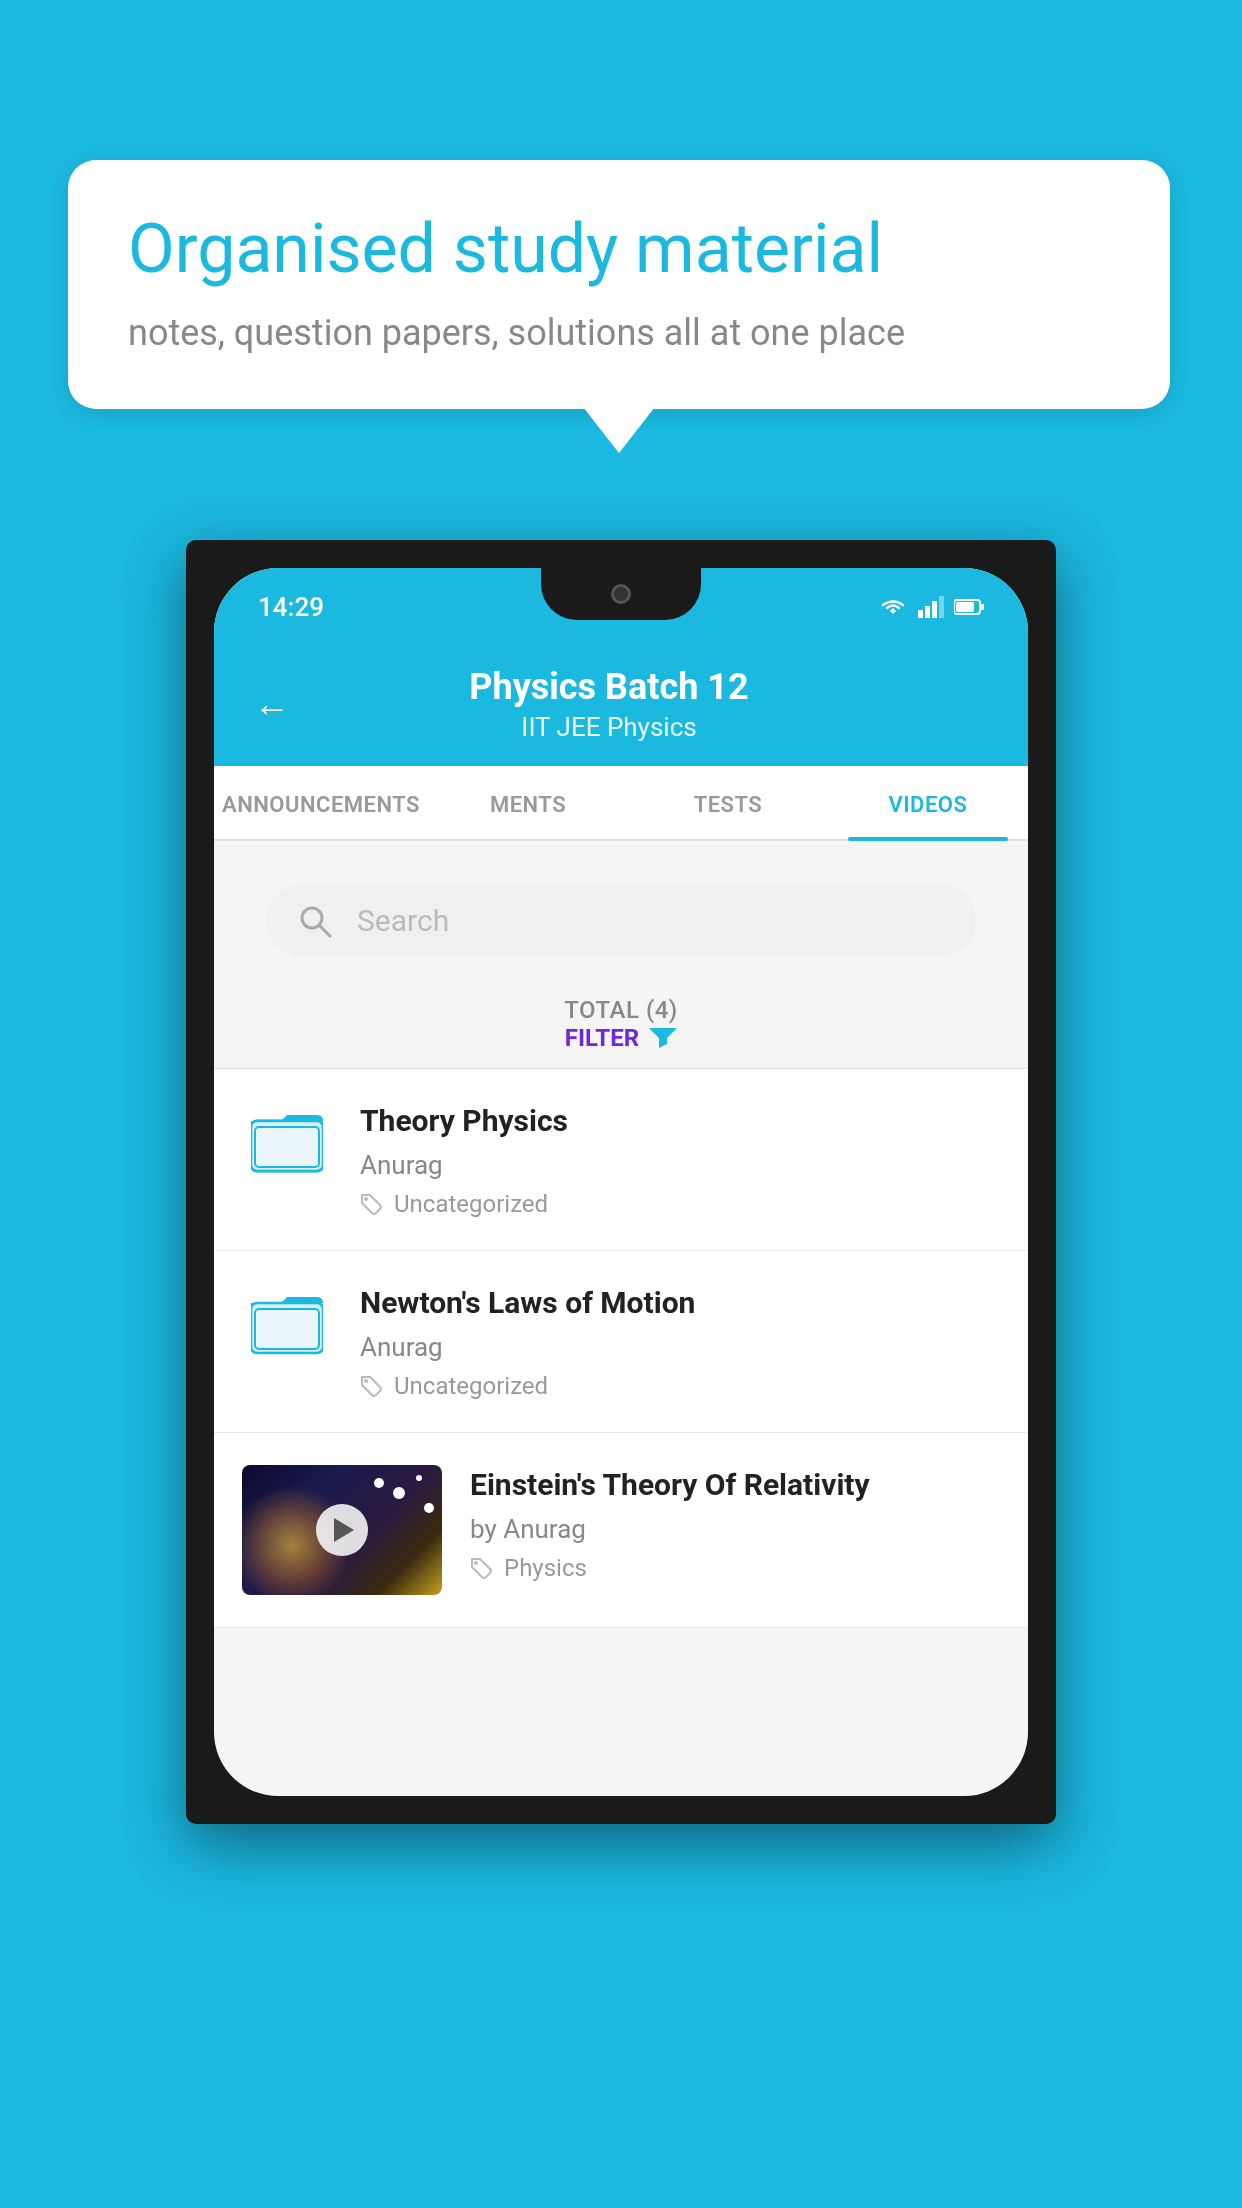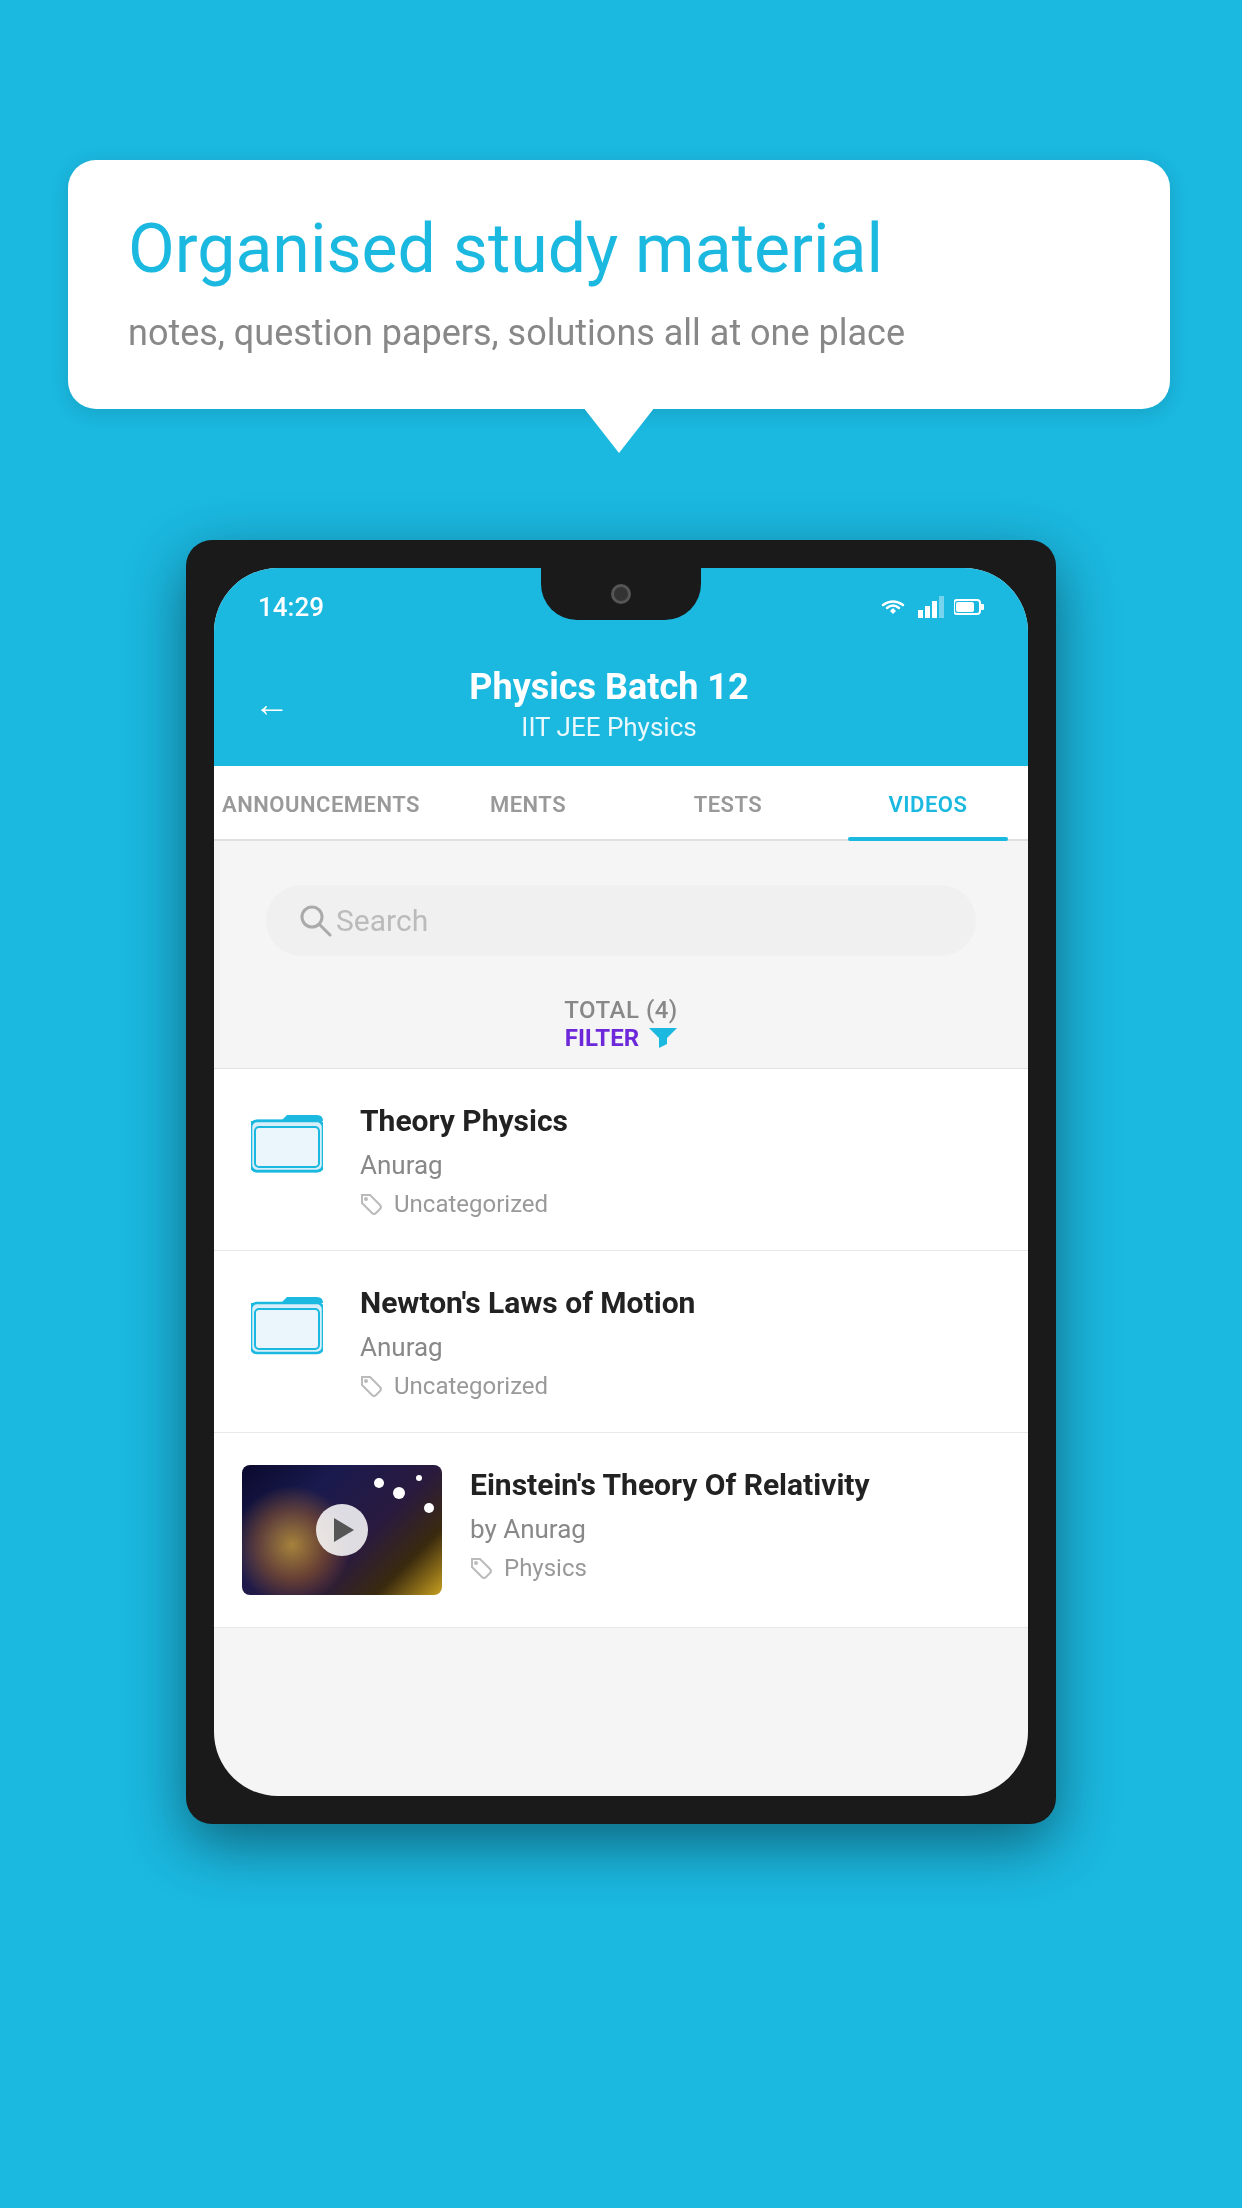--- a/index.html
+++ b/index.html
@@ -50,21 +50,21 @@
 
     
     .phone-frame {
       position: absolute;
       top: 540px;
       left: 50%;
       transform: translateX(-50%);
       width: 870px;
       height: 1284px;
       background: #1a1a1a;
-      border-radius: 26px;
+      border-radius: 10px;
       box-shadow: 0 20px 60px rgba(0,0,0,0.45);
       overflow: hidden;
     }
 
     
     .phone-frame::before {
       content: '';
       position: absolute;
       left: -14px;
       top: 380px;
@@ -195,23 +195,23 @@
       background: #1bb8e0;
       border-radius: 2px;
     }
 
     
     .search-bar {
       background: #f0f0f0;
       margin: 24px 28px;
       border-radius: 50px;
       display: flex;
-      align-items: flex-start;
+      align-items: flex-end;
       padding: 18px 32px;
-      gap: 4px;
+      gap: 25px;
     }
     .search-input-text {
       color: #bbb;
       font-size: 30px;
     }
 
     
     .filter-bar {
       background: #f5f5f5;
       display: flex;

